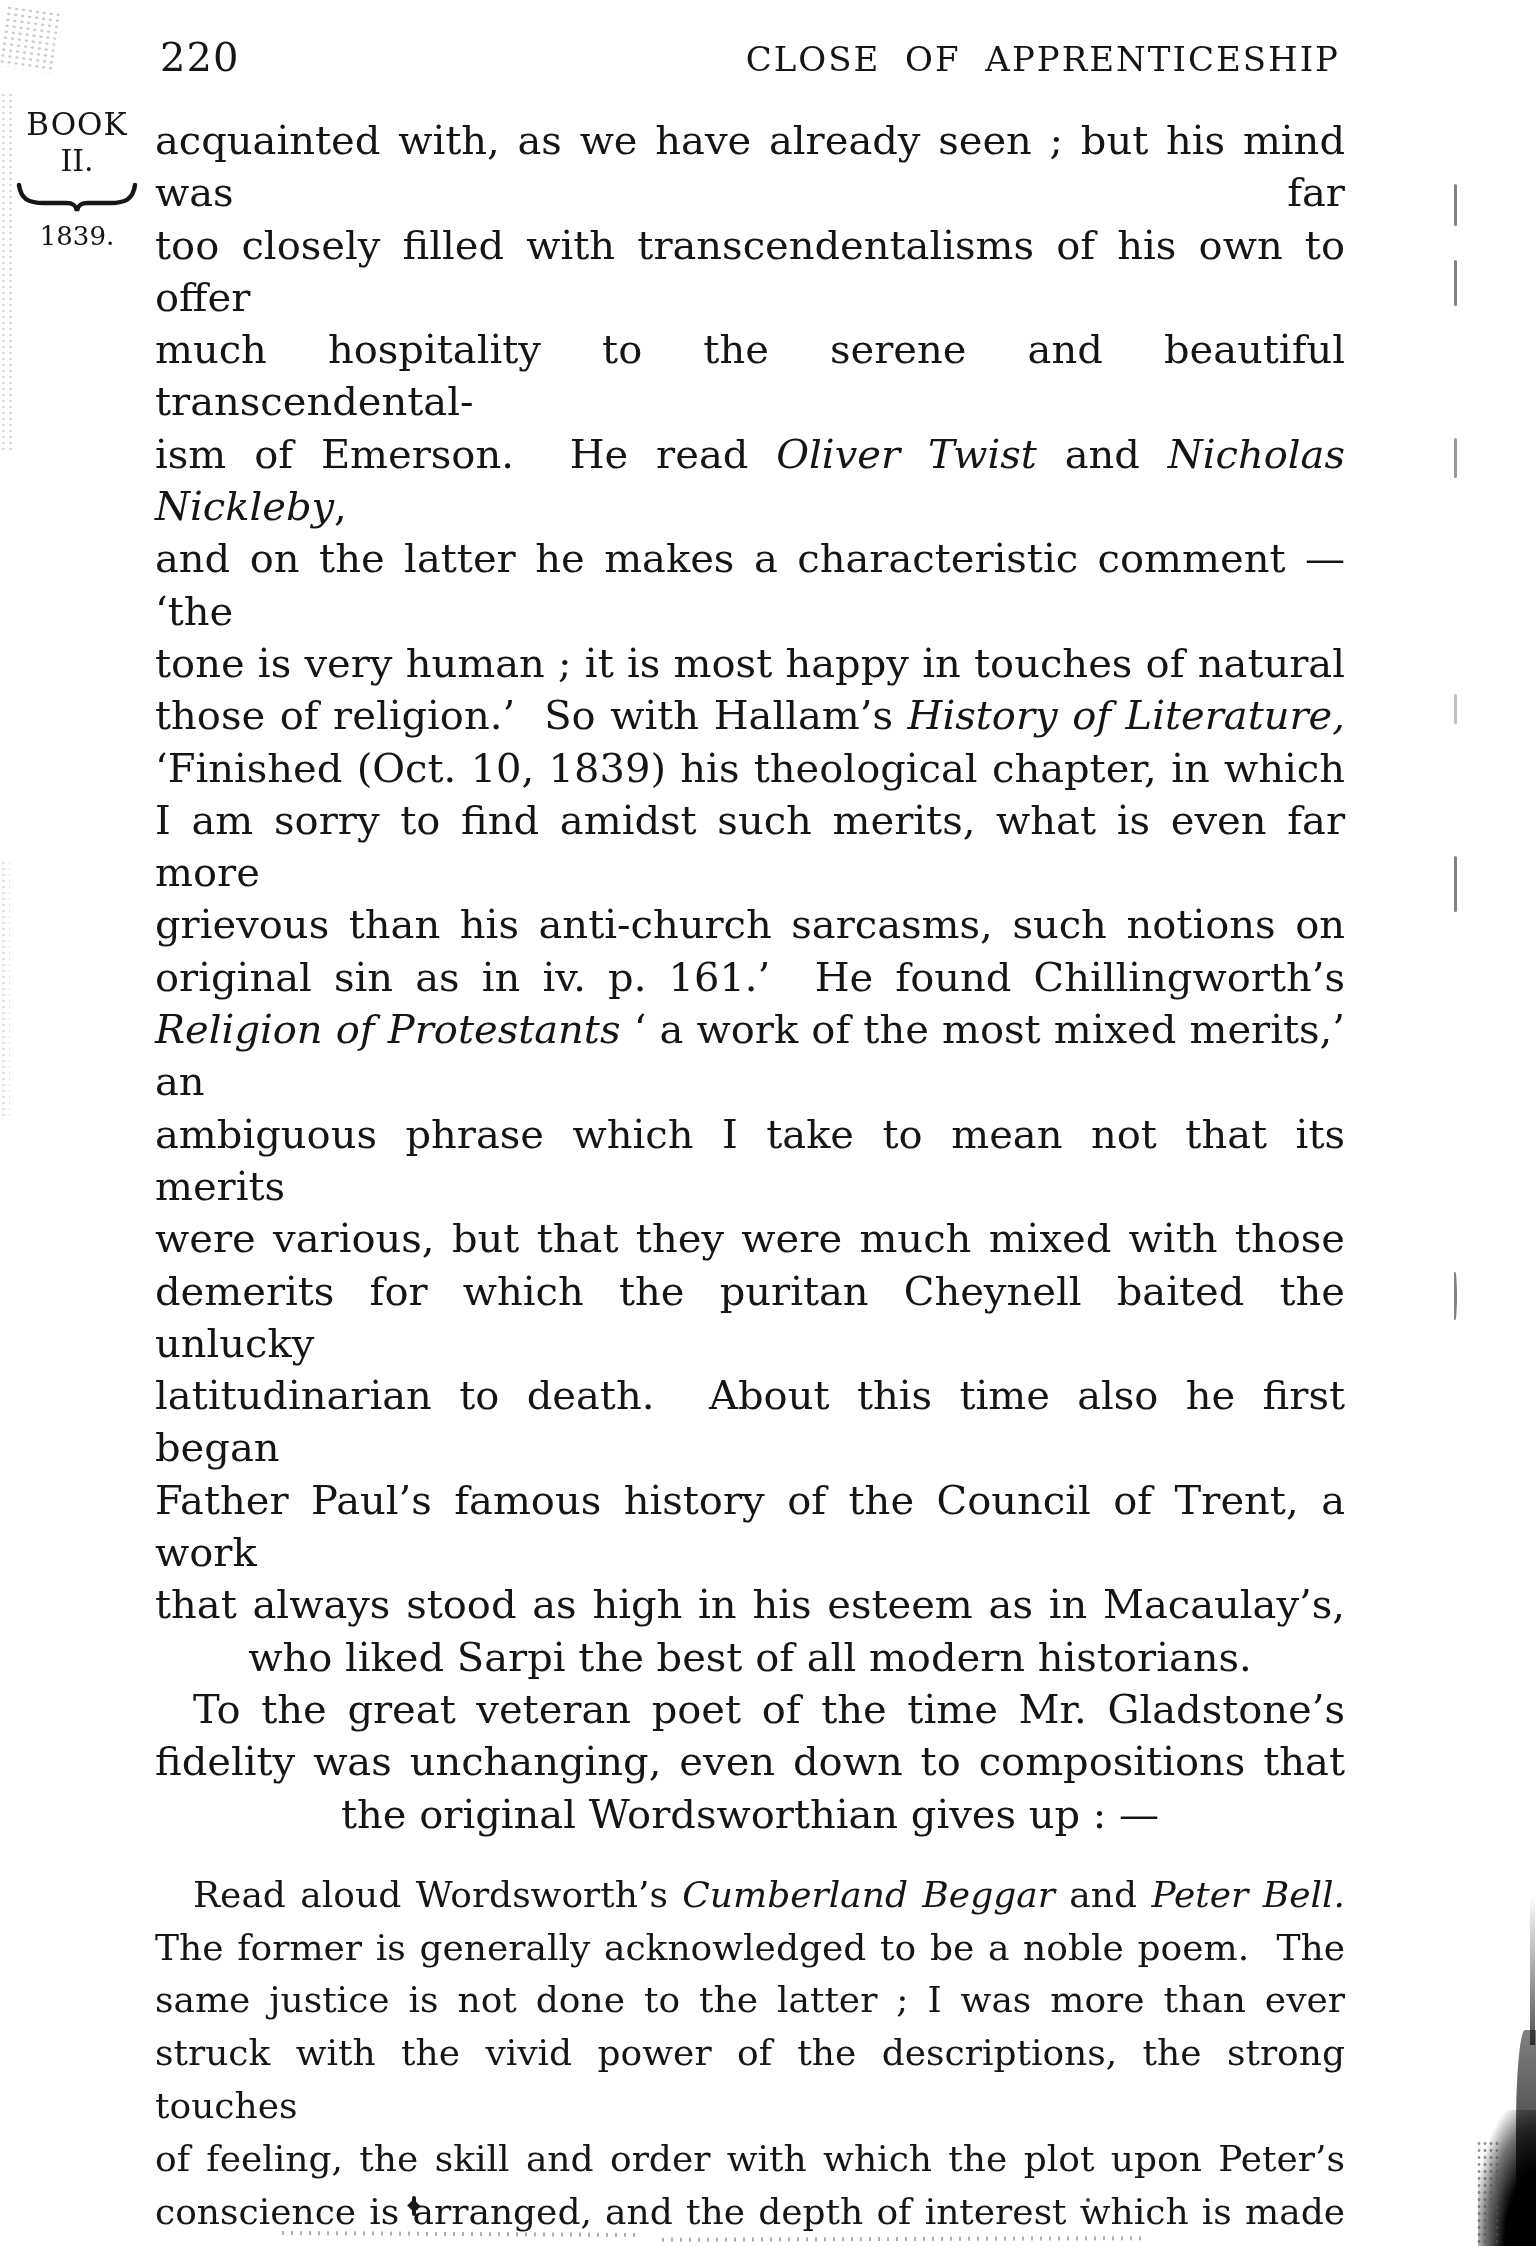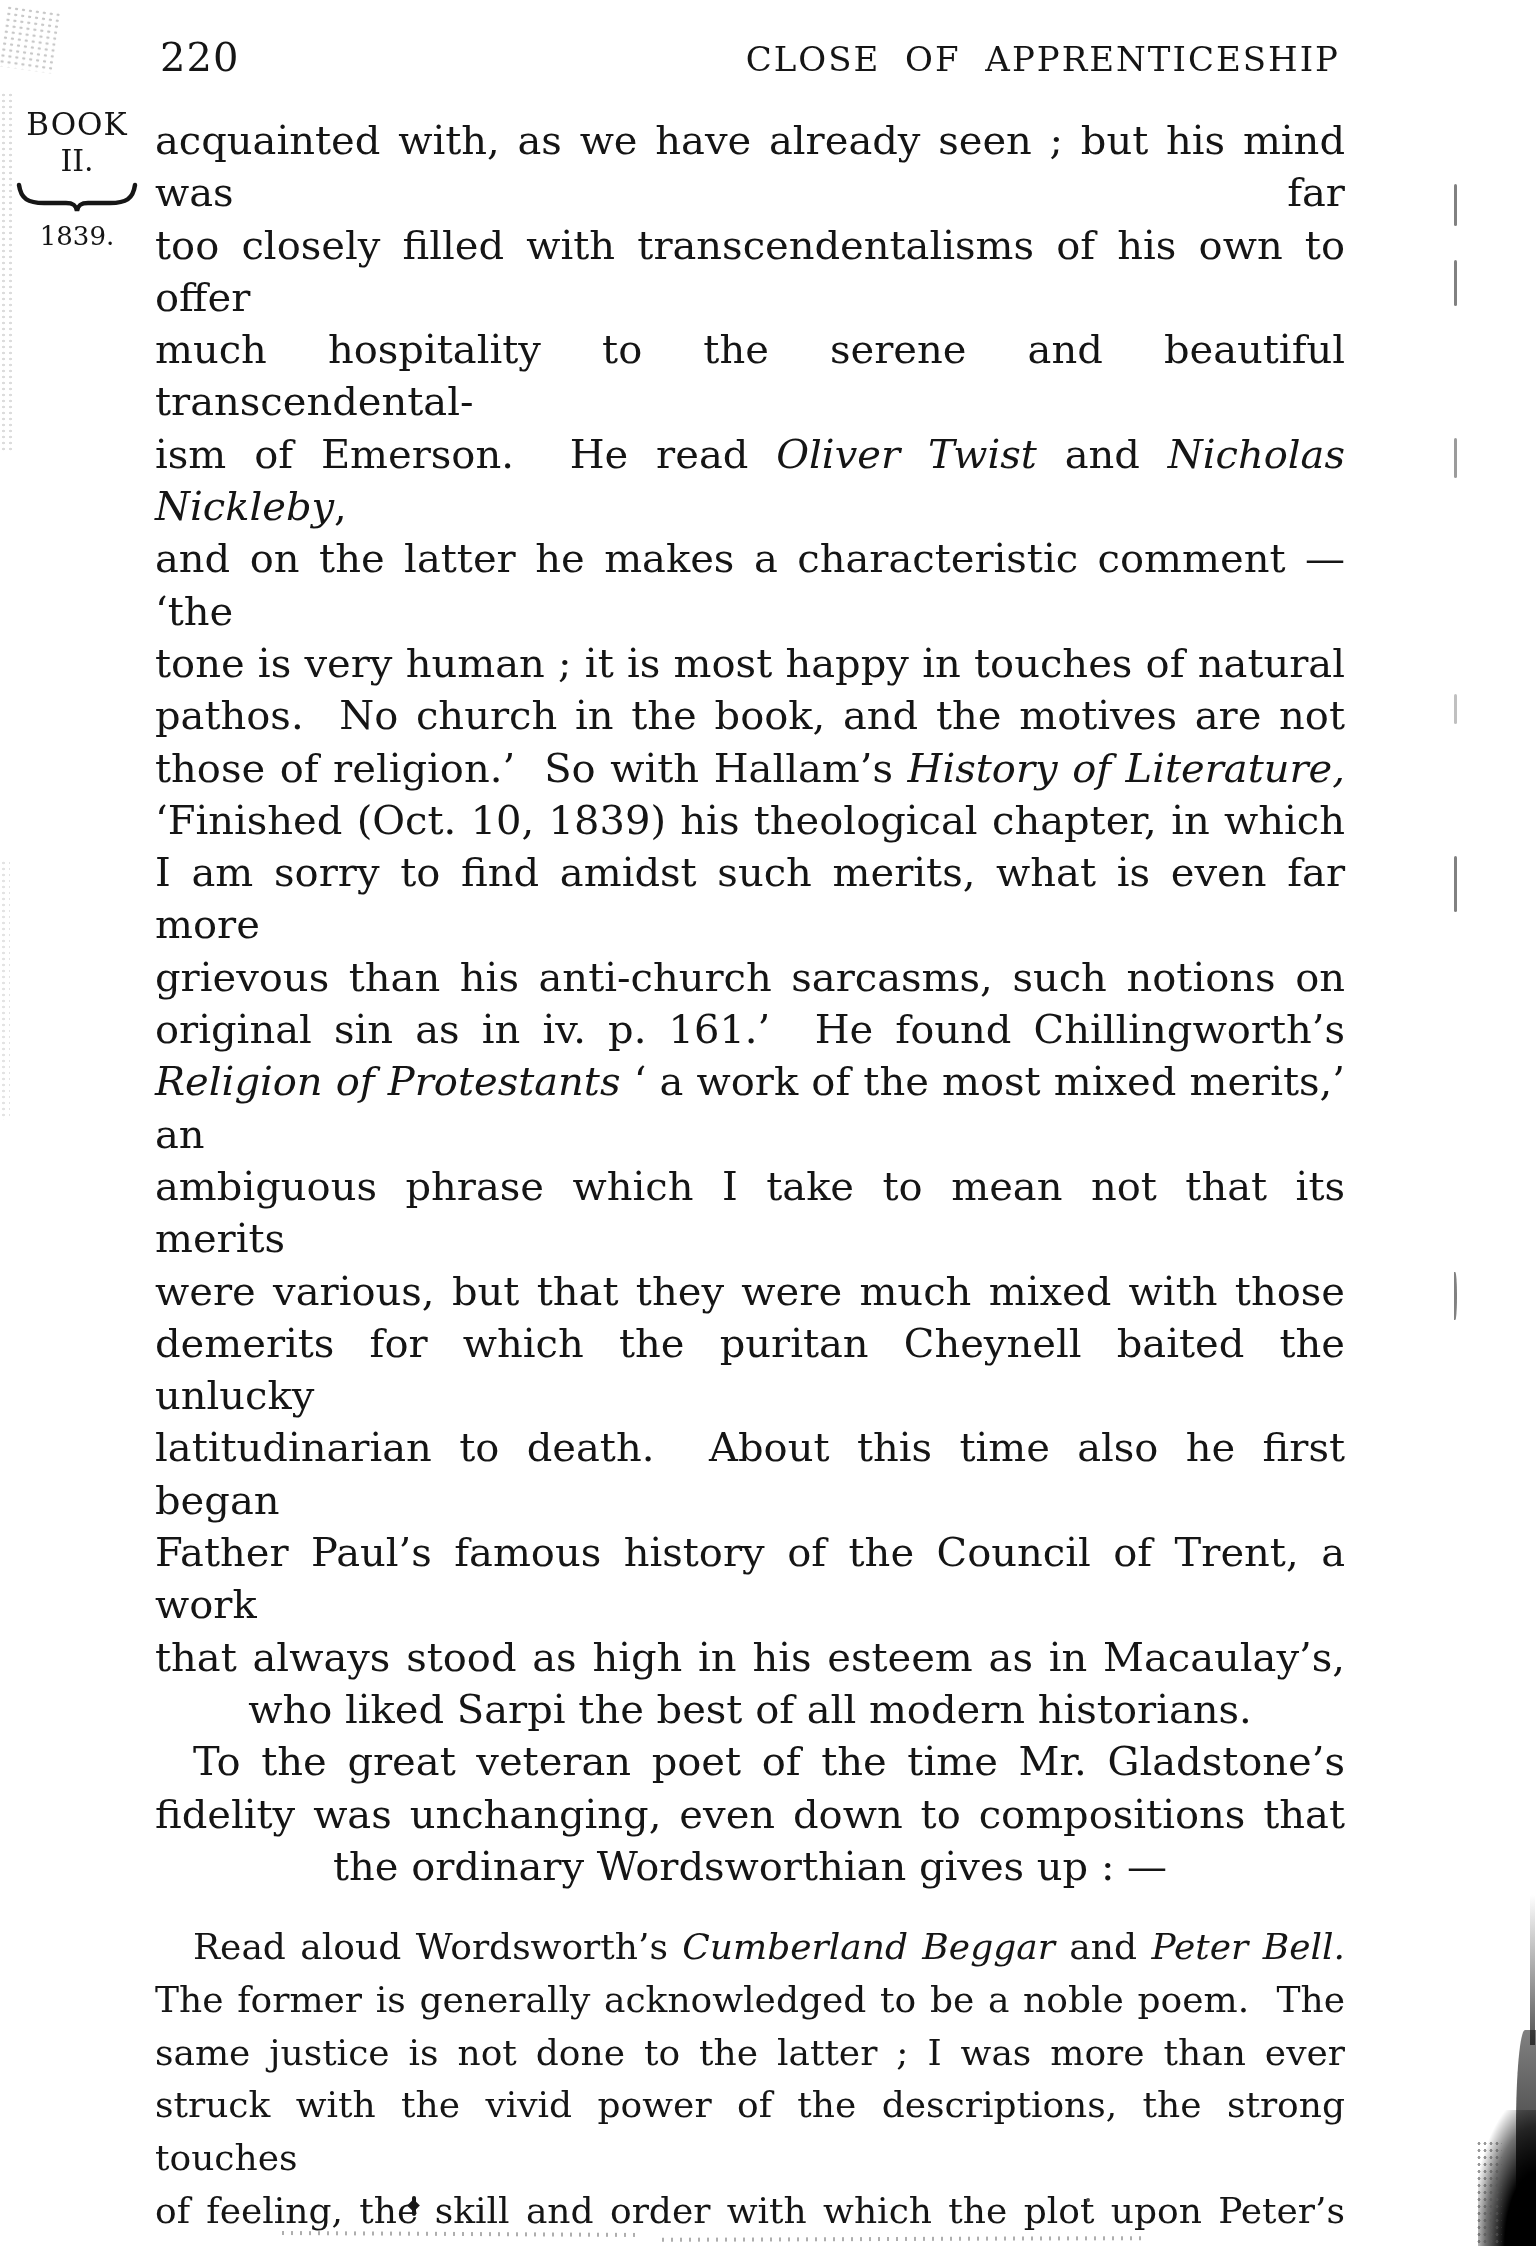--- a/index.html
+++ b/index.html
@@ -80,37 +80,36 @@
 </div>
 
 <div class="text-column">
     <div class="block main">
       <div class="line just"><span>acquainted with, as we have already seen ; but his mind was far</span></div>
       <div class="line just"><span>too closely filled with transcendentalisms of his own to offer</span></div>
       <div class="line just"><span>much hospitality to the serene and beautiful transcendental-</span></div>
       <div class="line just"><span>ism of Emerson.&nbsp; He read </span><span class="it">Oliver Twist</span><span> and </span><span class="it">Nicholas Nickleby</span><span>,</span></div>
       <div class="line just"><span>and on the latter he makes a characteristic comment — ‘the</span></div>
       <div class="line just"><span>tone is very human ; it is most happy in touches of natural</span></div>
-      <div class="line just"><span>pathos.&nbsp; No church in the book, and the motives are not</span></div>
       <div class="line just"><span>those of religion.’&nbsp; So with Hallam’s </span><span class="it">History of Literature,</span></div>
       <div class="line just"><span>‘Finished (Oct. 10, 1839) his theological chapter, in which</span></div>
       <div class="line just"><span>I am sorry to find amidst such merits, what is even far more</span></div>
       <div class="line just"><span>grievous than his anti-church sarcasms, such notions on</span></div>
       <div class="line just"><span>original sin as in iv. p. 161.’&nbsp; He found Chillingworth’s</span></div>
       <div class="line just"><span class="it">Religion of Protestants</span><span> ‘ a work of the most mixed merits,’ an</span></div>
       <div class="line just"><span>ambiguous phrase which I take to mean not that its merits</span></div>
       <div class="line just"><span>were various, but that they were much mixed with those</span></div>
       <div class="line just"><span>demerits for which the puritan Cheynell baited the unlucky</span></div>
       <div class="line just"><span>latitudinarian to death.&nbsp; About this time also he first began</span></div>
       <div class="line just"><span>Father Paul’s famous history of the Council of Trent, a work</span></div>
       <div class="line just"><span>that always stood as high in his esteem as in Macaulay’s,</span></div>
       <div class="line"><span>who liked Sarpi the best of all modern historians.</span></div>
       <div class="line just indent"><span>To the great veteran poet of the time Mr. Gladstone’s</span></div>
       <div class="line just"><span>fidelity was unchanging, even down to compositions that</span></div>
-      <div class="line"><span>the ordinary Wordsworthian gives up : —</span></div>
+      <div class="line"><span>the original Wordsworthian gives up : —</span></div>
     </div>
     <div class="block quote">
       <div class="line just indent"><span>Read aloud Wordsworth’s </span><span class="it">Cumberland Beggar</span><span> and </span><span class="it">Peter Bell.</span></div>
       <div class="line just"><span>The former is generally acknowledged to be a noble poem.&nbsp; The</span></div>
       <div class="line just"><span>same justice is not done to the latter ; I was more than ever</span></div>
       <div class="line just"><span>struck with the vivid power of the descriptions, the strong touches</span></div>
       <div class="line just"><span>of feeling, the skill and order with which the plot upon Peter’s</span></div>
       <div class="line just"><span>conscience is arranged, and the depth of interest which is made to</span></div>
     </div>
   </div>

